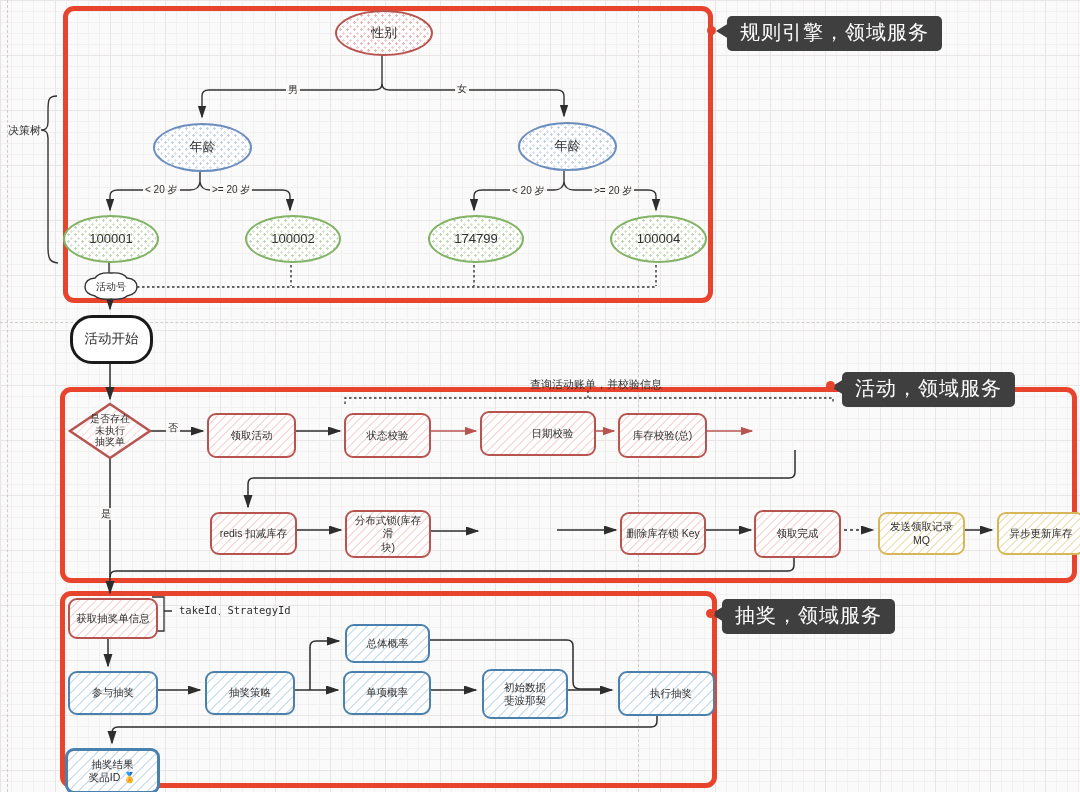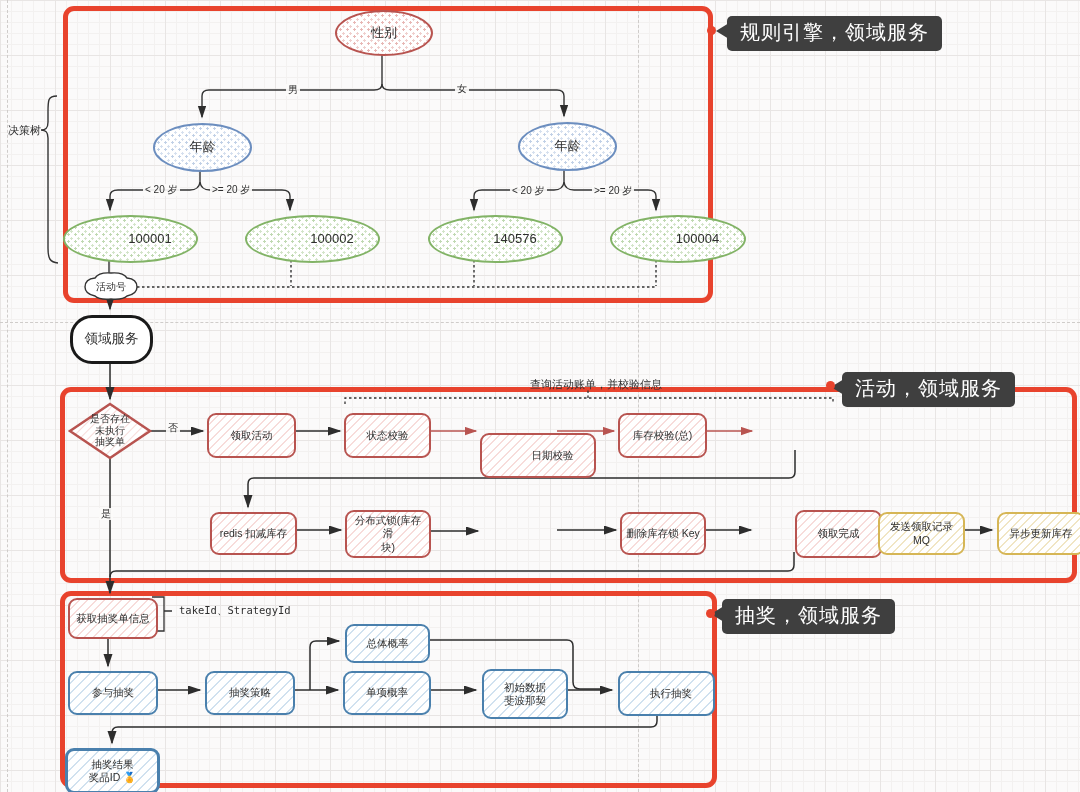--- a/index.html
+++ b/index.html
@@ -22,21 +22,21 @@
   .pre{white-space:pre-line;}
   .el{border-radius:50%;font-size:13px;justify-content:center;}
   .el-red{border:2px solid #b85450;background:
     radial-gradient(rgba(203,96,90,.45) 1.1px,transparent 1.3px) 0 0/7px 7px,
     radial-gradient(rgba(203,96,90,.3) 1px,transparent 1.2px) 3px 4px/7px 7px,#fff;}
   .el-blue{border:2px solid #6c8ebf;background:
     radial-gradient(rgba(118,152,200,.45) 1.1px,transparent 1.3px) 0 0/7px 7px,
     radial-gradient(rgba(118,152,200,.3) 1px,transparent 1.2px) 3px 4px/7px 7px,#fff;}
   .el-green{border:2px solid #82b366;background:
     radial-gradient(rgba(130,179,102,.5) 1.1px,transparent 1.3px) 0 0/7px 7px,
-    radial-gradient(rgba(130,179,102,.35) 1px,transparent 1.2px) 3px 4px/7px 7px,#fff; padding-left: 39px;}
+    radial-gradient(rgba(130,179,102,.35) 1px,transparent 1.2px) 3px 4px/7px 7px,#fff;}
   .stadium{border:3px solid #1a1a1a;border-radius:22px;background:#fff;font-size:13.5px;font-weight:500;}
   .bx{border-radius:9px;font-size:10.5px;padding:1px 3px;}
   .bx-r{border:2.5px solid #b85450;background:
     repeating-linear-gradient(135deg,rgba(229,140,134,.3) 0 1.4px,transparent 1.4px 6px),#fff;}
   .bx-y{border:2.5px solid #d6b656;background:
     repeating-linear-gradient(135deg,rgba(214,182,86,.35) 0 1.4px,transparent 1.4px 6px),#fff;}
   .bx-b{border:2.5px solid #4a80ad;background:
     repeating-linear-gradient(135deg,rgba(122,170,210,.35) 0 1.4px,transparent 1.4px 7px),#fff;}
   .bx-b-thick{border-width:3px;}
   .lbl{position:absolute;z-index:5;font-size:10px;background:rgba(252,251,250,.92);
@@ -140,67 +140,67 @@
   <div class="node el el-blue" style="left:518px;top:122px;width:95px;height:45px;">
       <span>年龄</span>
     </div>
   <div class="node el el-green" style="left:63px;top:215px;width:92px;height:44px;">
       <span>100001</span>
     </div>
   <div class="node el el-green" style="left:245px;top:215px;width:92px;height:44px;">
       <span>100002</span>
     </div>
   <div class="node el el-green" style="left:428px;top:215px;width:92px;height:44px;">
-      <span>140576</span>
+      <span>174799</span>
     </div>
   <div class="node el el-green" style="left:610px;top:215px;width:93px;height:44px;">
       <span>100004</span>
     </div>
 
   <div class="lbl" style="left:286px;top:84px;">男</div>
   <div class="lbl" style="left:455px;top:83px;">女</div>
   <div class="lbl" style="left:143px;top:184px;">&lt; 20 岁</div>
   <div class="lbl" style="left:210px;top:184px;">&gt;= 20 岁</div>
   <div class="lbl" style="left:510px;top:185px;">&lt; 20 岁</div>
   <div class="lbl" style="left:592px;top:185px;">&gt;= 20 岁</div>
   <div class="lbl" style="left:6px;top:124px;font-size:11px;background:none;">决策树</div>
   <div class="dtext" style="left:87px;top:281px;width:48px;background:none;">活动号</div>
 
   <div class="node stadium" style="left:70px;top:315px;width:77px;height:43px;">
-      <span>领域服务</span>
+      <span>活动开始</span>
     </div>
   <div class="dtext pre" style="left:76px;top:413px;width:68px;z-index:5;">是否存在
 未执行
 抽奖单</div>
   <div class="lbl" style="left:166px;top:422px;">否</div>
   <div class="lbl" style="left:99px;top:508px;">是</div>
 
   <div class="node bx bx-r" style="left:207px;top:413px;width:79px;height:39px;">
       <span>领取活动</span>
     </div>
   <div class="node bx bx-r" style="left:344px;top:413px;width:77px;height:39px;">
       <span>状态校验</span>
     </div>
-  <div class="node bx bx-r" style="left:480px;top:433px;width:77px;height:39px;padding-left:32px;">
+  <div class="node bx bx-r" style="left:480px;top:411px;width:77px;height:39px;padding-left:32px;">
       <span>日期校验</span>
     </div>
   <div class="node bx bx-r" style="left:618px;top:413px;width:79px;height:39px;">
       <span>库存校验(总)</span>
     </div>
   <div class="lbl" style="left:528px;top:370px;font-size:11px;background:none;margin-top:8px;">查询活动账单，并校验信息</div>
 
   <div class="node bx bx-r" style="left:210px;top:512px;width:77px;height:37px;">
       <span>redis 扣减库存</span>
     </div>
   <div class="node bx bx-r pre" style="left:345px;top:510px;width:76px;height:42px;"><span class="pre">分布式锁(库存滑
 块)</span></div>
   <div class="node bx bx-r" style="left:620px;top:512px;width:76px;height:37px;">
       <span>删除库存锁 Key</span>
     </div>
-  <div class="node bx bx-r" style="left:795px;top:510px;width:77px;height:42px;text-align:center;">
+  <div class="node bx bx-r" style="left:754px;top:510px;width:77px;height:42px;text-align:center;">
       <span>领取完成</span>
     </div>
   <div class="node bx bx-y" style="left:878px;top:512px;width:77px;height:37px;">
       <span>发送领取记录MQ</span>
     </div>
   <div class="node bx bx-y" style="left:997px;top:512px;width:78px;height:37px;">
       <span>异步更新库存</span>
     </div>
 
   <div class="node bx bx-r" style="left:68px;top:598px;width:80px;height:35px;">

